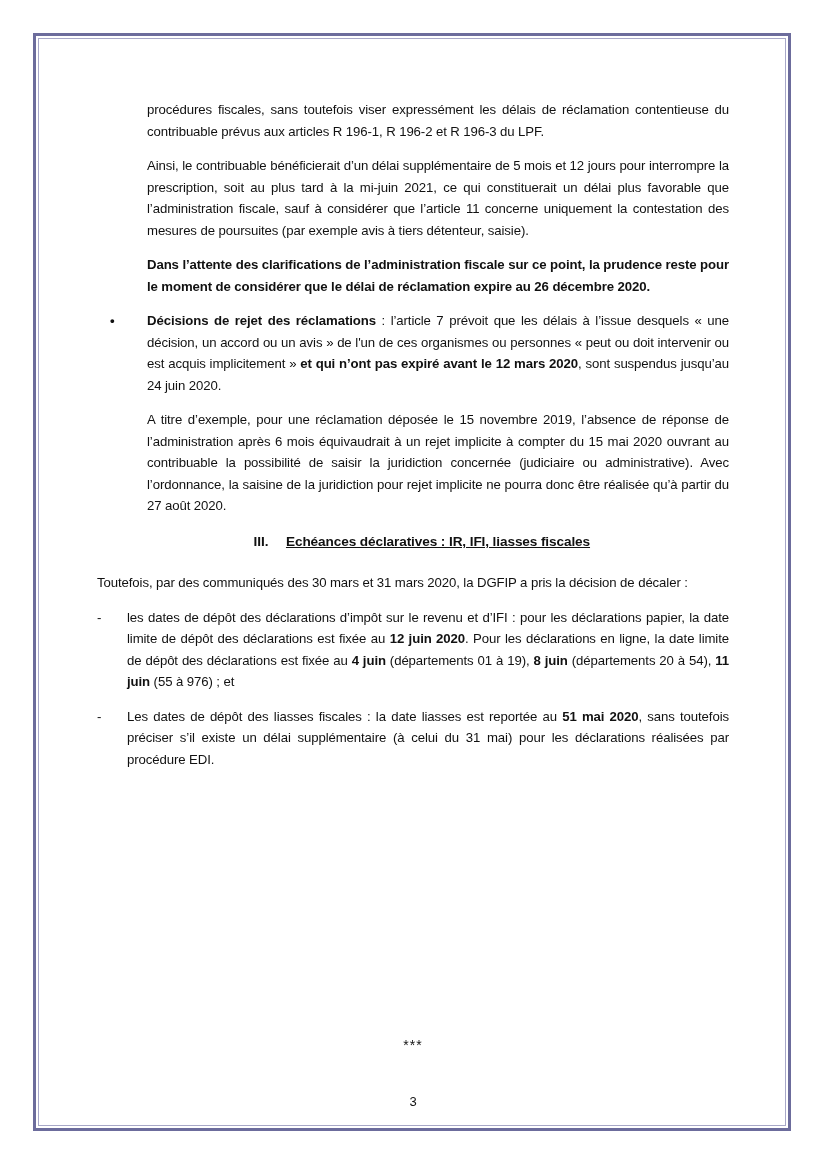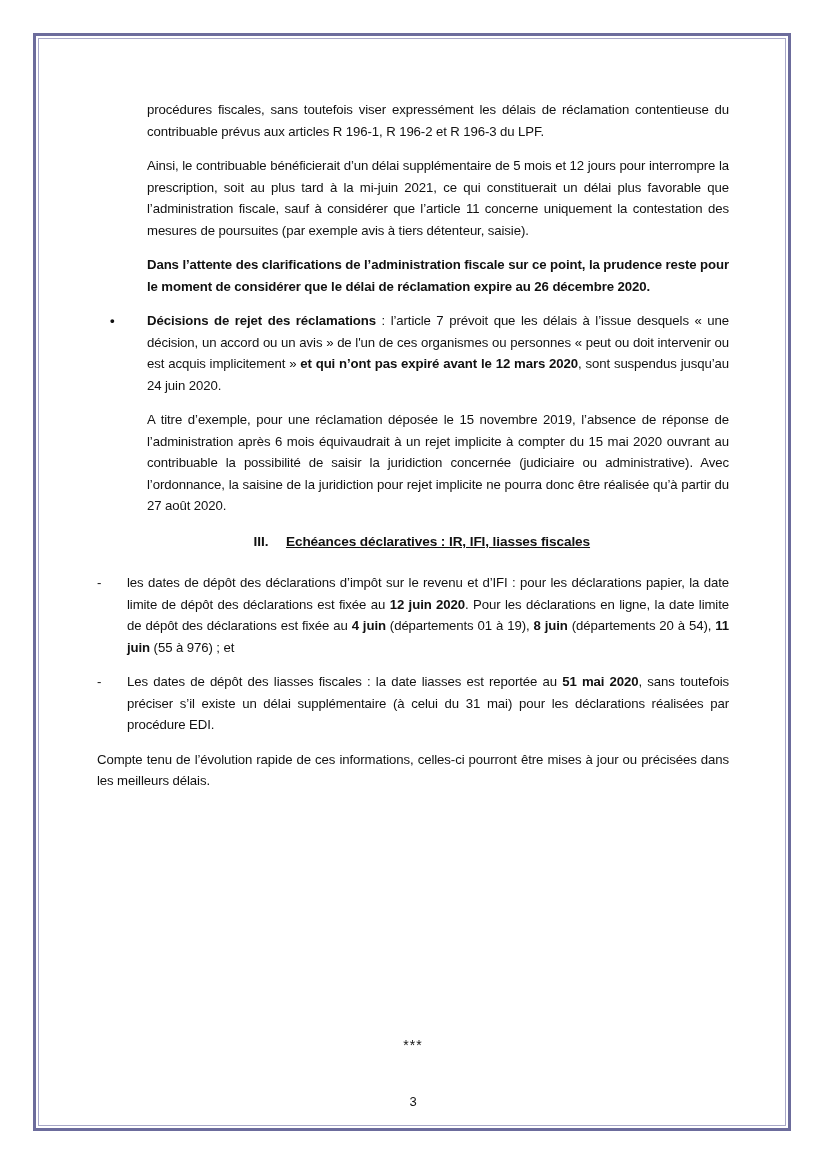--- a/index.html
+++ b/index.html
@@ -119,28 +119,28 @@
     <span class="marker">•</span><span class="b">Décisions de rejet des réclamations</span><span> : l’article 7 prévoit que les délais à l’issue desquels « une décision, un accord ou un avis » de l'un de ces organismes ou personnes « peut ou doit intervenir ou est acquis implicitement » </span><span class="b">et qui n’ont pas expiré avant le 12 mars 2020</span><span>, sont suspendus jusqu’au 24 juin 2020.</span>
   </div>
 
   <p class="para indent"><span>A titre d’exemple, pour une réclamation déposée le 15 novembre 2019, l’absence de réponse de l’administration après 6 mois équivaudrait à un rejet implicite  à compter du 15 mai 2020 ouvrant au contribuable la possibilité de saisir la juridiction concernée (judiciaire ou administrative). Avec l’ordonnance, la saisine de la juridiction pour rejet implicite ne pourra donc être réalisée qu’à partir du 27 août 2020.</span></p>
 
   <div class="heading">
     <span class="h-num">III.</span><span class="h-title">Echéances déclaratives : IR, IFI, liasses fiscales</span>
   </div>
 
 
+  <p class="para"><span>Toutefois, par des communiqués des 30 mars et 31 mars 2020, la DGFIP a pris la décision de décaler :</span></p>
 
   <div class="list-item dash gap-before">
     <span class="marker">-</span><span>les dates de dépôt des déclarations d’impôt sur le revenu et d’IFI : pour les déclarations papier, la date limite de dépôt des déclarations est fixée au </span><span class="b">12 juin 2020</span><span>. Pour les déclarations en ligne, la date limite de dépôt des déclarations est fixée au </span><span class="b">4 juin</span><span> (départements 01 à 19), </span><span class="b">8 juin</span><span> (départements 20 à 54), </span><span class="b">11 juin</span><span> (55 à 976) ; et</span>
   </div>
 
   <div class="list-item dash gap-before">
     <span class="marker">-</span><span>Les dates de dépôt des liasses fiscales : la date liasses est reportée au </span><span class="b">51 mai 2020</span><span>, sans toutefois préciser s’il existe un délai supplémentaire (à celui du 31 mai) pour les déclarations réalisées par procédure EDI.</span>
   </div>
 
-  <p class="para gap-before"><span>Compte tenu de l’évolution rapide de ces informations, celles-ci pourront être mises à jour ou précisées dans les meilleurs délais.</span></p>
 
 </div>
 
 <div class="footer-separator">***</div>
 
 <div class="page-number">3</div>
 
 </body></html>

